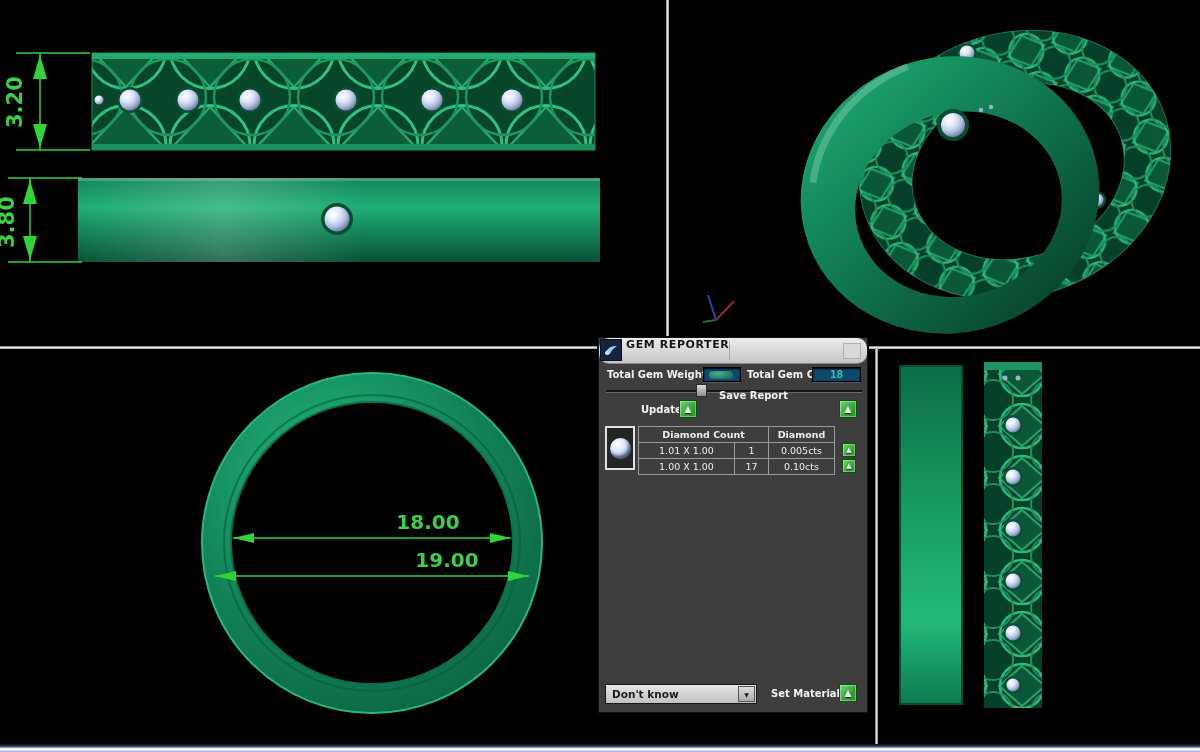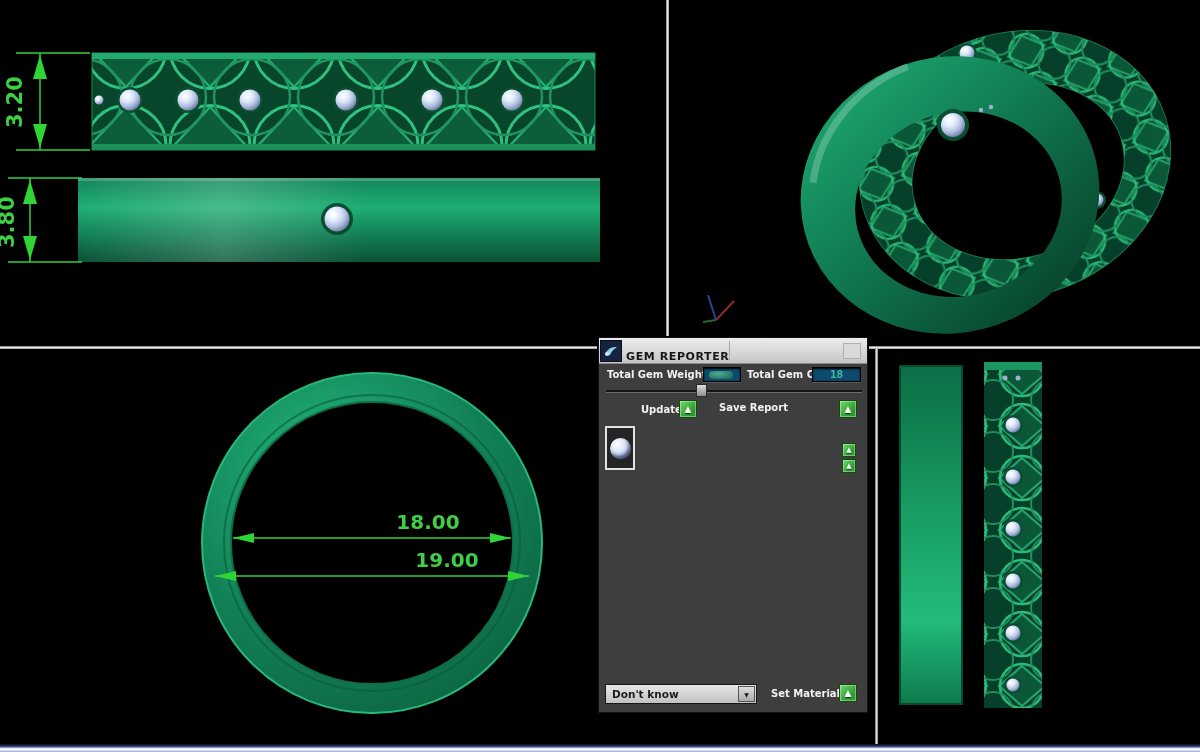--- a/index.html
+++ b/index.html
@@ -15,21 +15,21 @@
          background:linear-gradient(to right,#666,#e8e8e8 55%,#777);}
   .bottom-bar{position:absolute;left:0;top:744px;width:1200px;height:8px;z-index:2;
          background:linear-gradient(to bottom,#04060e 0%,#2c3f6e 30%,#dde7fa 55%,#ffffff 70%,#8ea9d6 100%);}
 
   
   .gr-dialog{position:absolute;left:598px;top:337px;width:270px;height:376px;z-index:3;
              background:#3e3e3e;border:1px solid #141414;box-sizing:border-box;
              box-shadow:0 0 0 1px #000;}
   .gr-titlebar{position:absolute;left:0;top:0;width:100%;height:25px;
              background:linear-gradient(to bottom,#ececec,#c6c6c6);
-             border-bottom:1px solid #8a8a8a;display:flex;align-items:flex-end;}
+             border-bottom:1px solid #8a8a8a;display:flex;align-items:flex-start;border-radius:10px;}
   .gr-appicon{width:22px;height:22px;margin:1px 4px 1px 1px;background:#16233f;
              border:1px solid #0a1020;box-sizing:border-box;display:flex;align-items:center;justify-content:center;}
   .gr-title{font-size:11px;font-weight:bold;color:#161616;letter-spacing:.6px;}
   .gr-title-sep{position:absolute;left:130px;top:3px;width:1px;height:19px;background:#a8a8a8;}
   .gr-title-grip{position:absolute;right:6px;top:5px;width:16px;height:14px;background:#d9d9d9;border:1px solid #b0b0b0;}
   .gr-lbl{position:absolute;font-size:10px;font-weight:bold;color:#f2f2f2;white-space:nowrap;}
   .gr-field{position:absolute;height:15px;background:#0c4a6e;border:1px solid #000;
             box-shadow:inset 0 1px 2px #000, 0 1px 0 #5a5a5a;box-sizing:border-box;}
   .gr-pill{position:absolute;left:5px;top:3px;width:24px;height:8px;border-radius:4px;
             background:radial-gradient(ellipse at 40% 35%,#4fae96,#25705d 75%);}
@@ -316,27 +316,50 @@
     <span class="gr-lbl" style="left:148px;top:31px">Total Gem Count</span>
     <div class="gr-field" style="left:213px;top:29px;width:49px">
       <div class="gr-count-val">18</div>
     </div>
 
     <div class="gr-slider-track"></div>
     <div class="gr-slider-handle"></div>
 
     <span class="gr-lbl" style="left:42px;top:66px">Update</span>
     <div class="btn-green" style="left:80px;top:62px"></div>
-    <span class="gr-lbl" style="left:120px;top:64px">Save Report</span>
+    <span class="gr-lbl" style="left:120px;top:52px">Save Report</span>
     <div class="btn-green" style="left:240px;top:62px"></div>
 
     <div class="gr-thumb">
       <div class="gr-gemball"></div>
     </div>
 
+    <table class="gr-table">
+      <colgroup>
+          <col style="width:96px">
+          <col style="width:34px">
+          <col style="width:66px">
+        </colgroup>
+      <tbody>
+          <tr>
+        <td class="hdr" colspan="2">Diamond Count</td>
+        <td class="hdr">Diamond</td>
+      </tr>
+      <tr>
+        <td>1.01 X 1.00</td>
+        <td>1</td>
+        <td>0.005cts</td>
+      </tr>
+      <tr>
+        <td>1.00 X 1.00</td>
+        <td>17</td>
+        <td>0.10cts</td>
+      </tr>
+    </tbody>
+      </table>
     <div class="btn-green small" style="left:243px;top:105px"></div>
     <div class="btn-green small" style="left:243px;top:121px"></div>
 
     <div class="gr-combo">
       <span class="gr-combo-text">Don't know</span>
       <span class="gr-combo-btn"></span>
     </div>
     <span class="gr-lbl" style="left:172px;top:350px">Set Material</span>
     <div class="btn-green" style="left:240px;top:346px"></div>
   </div>

